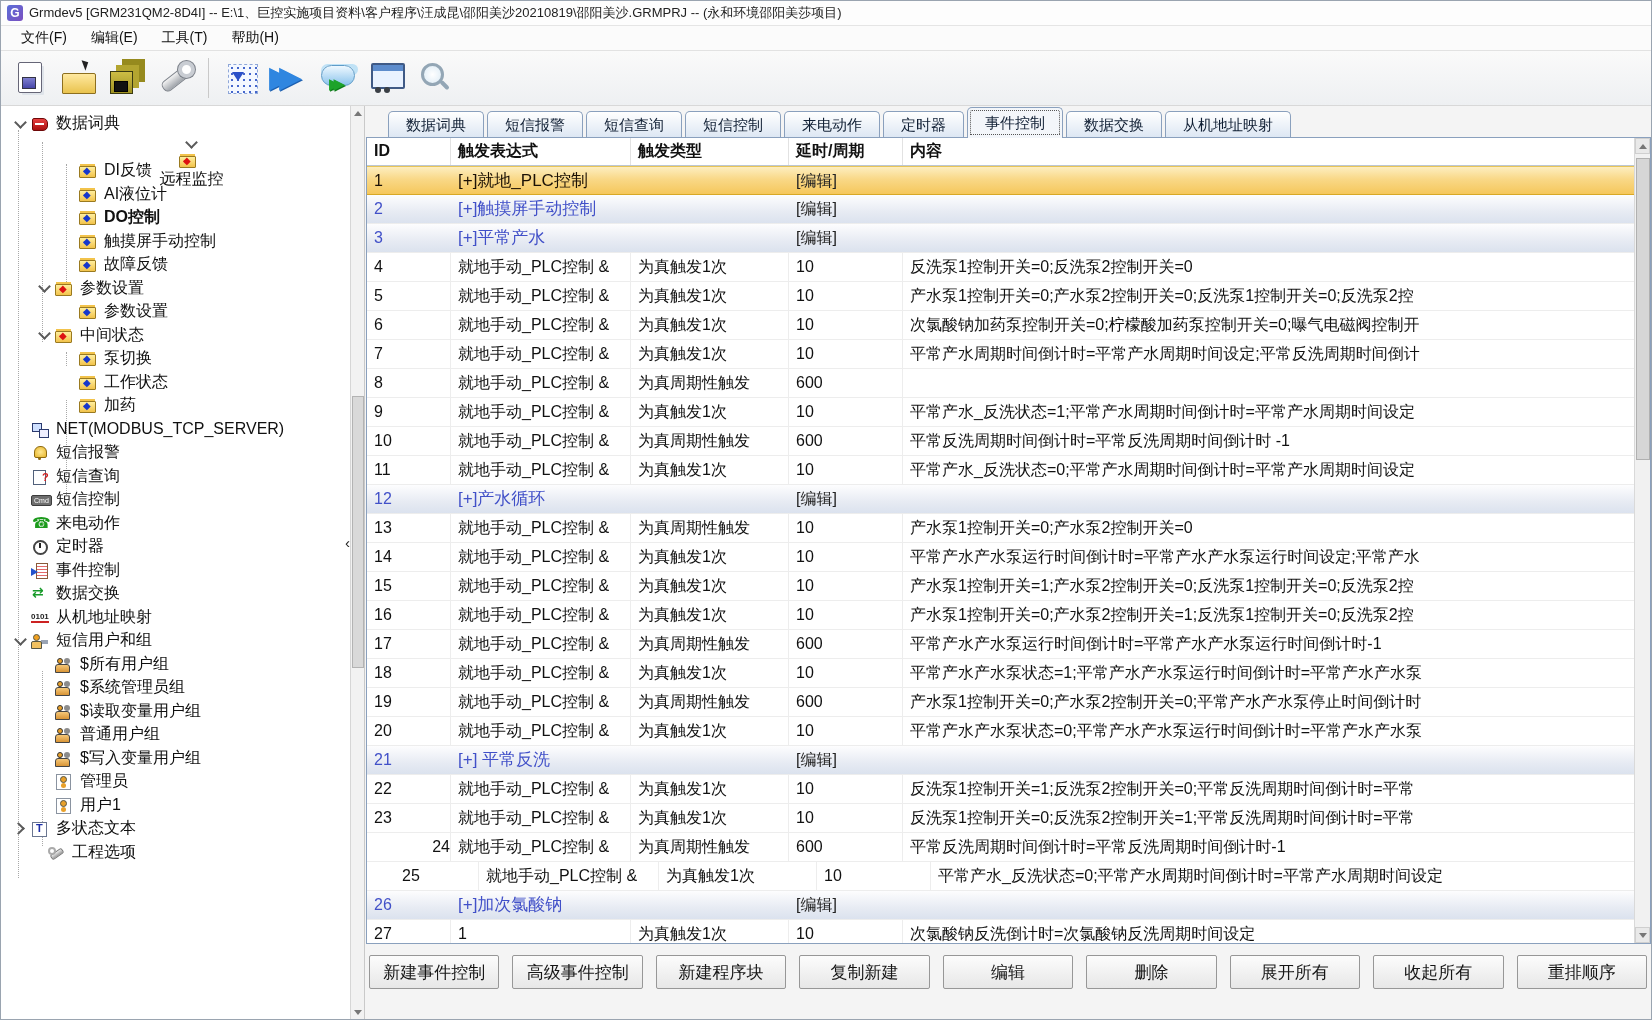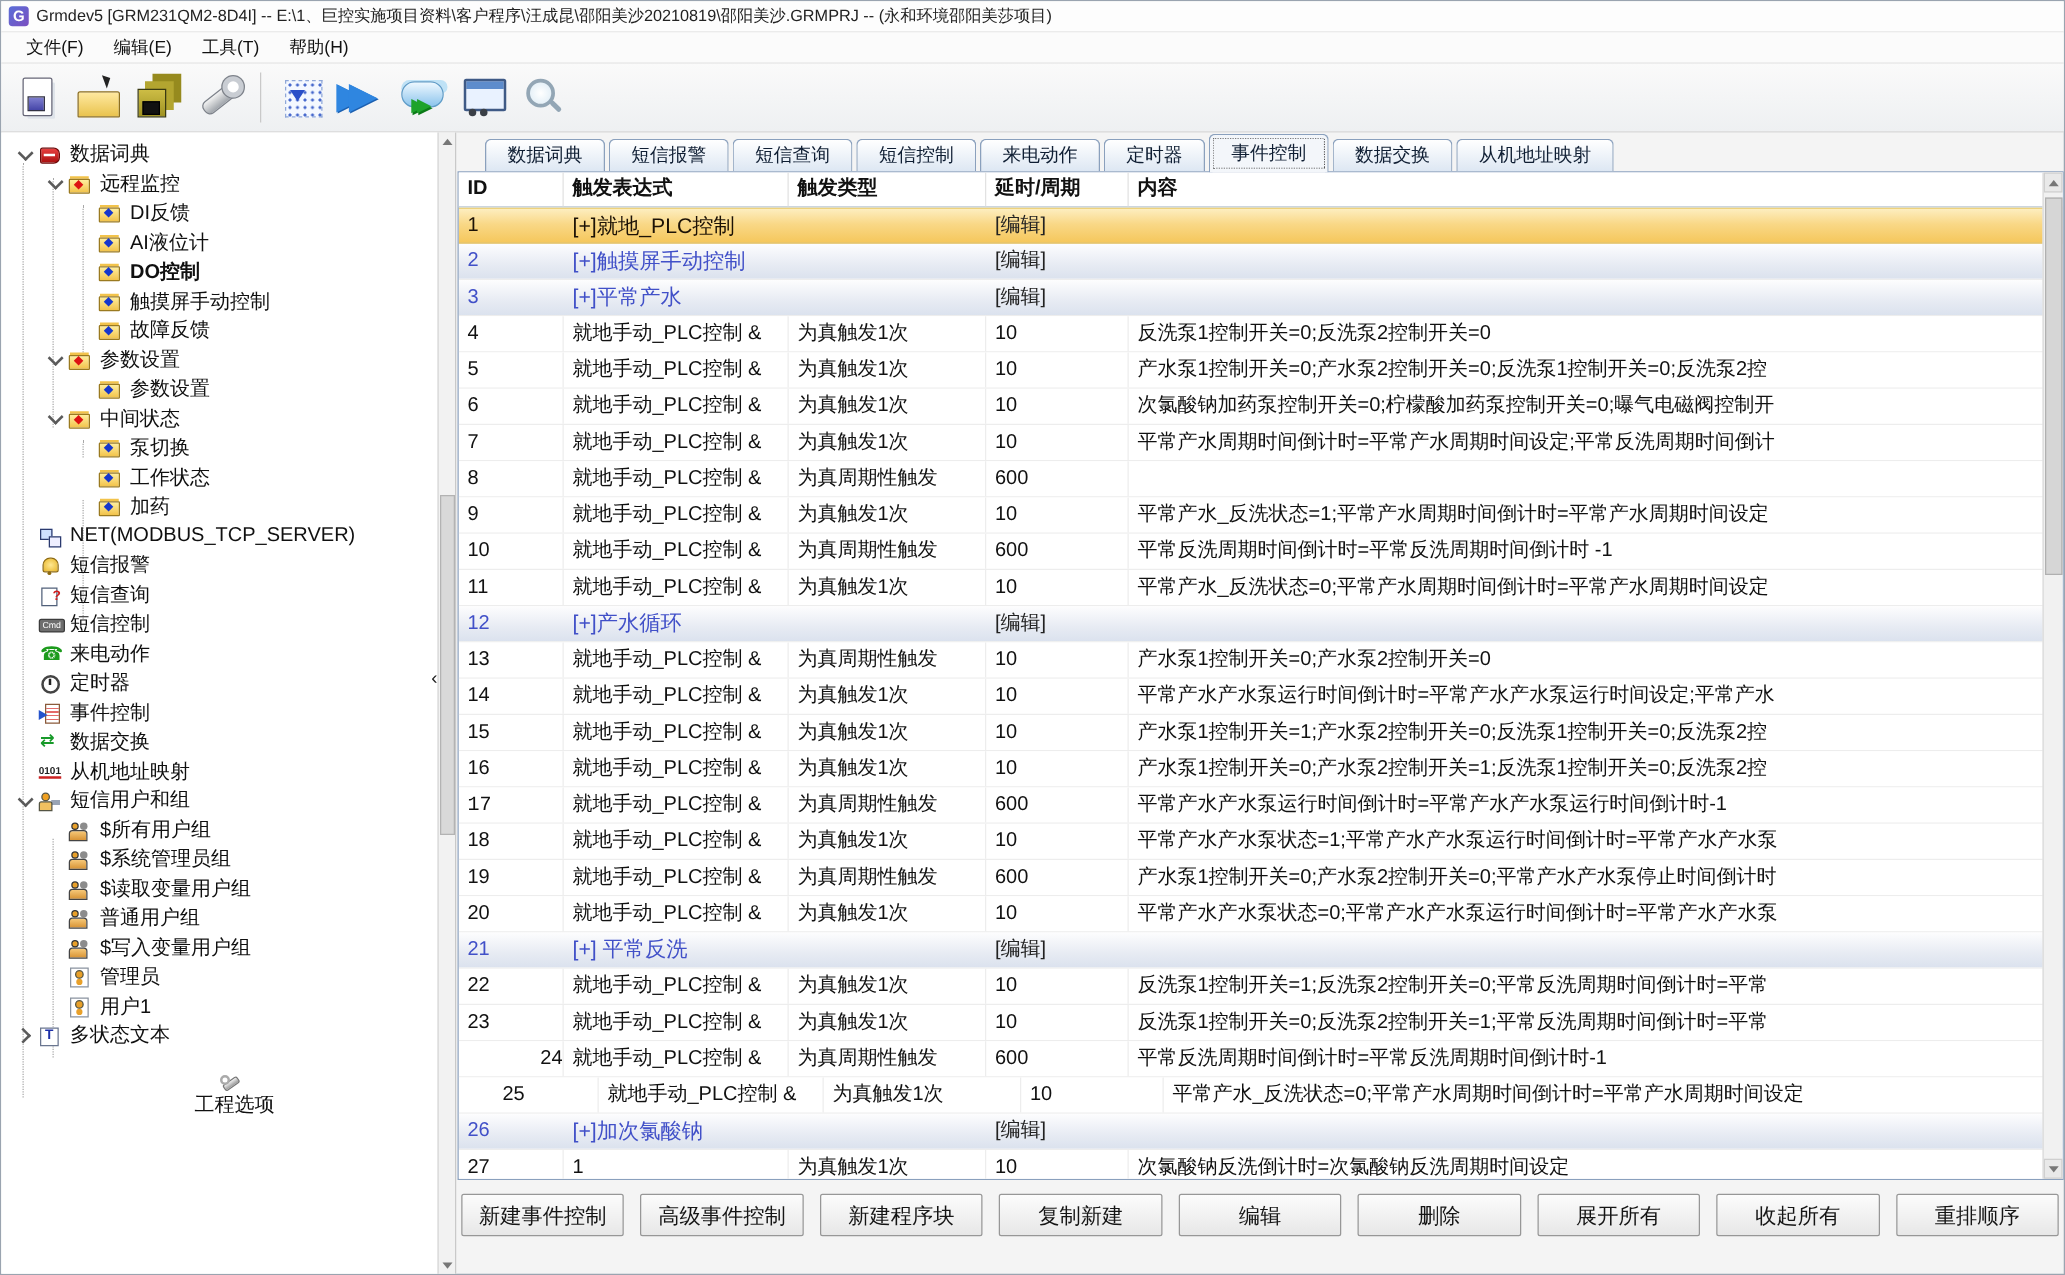--- a/index.html
+++ b/index.html
@@ -211,21 +211,21 @@
       <div class="guide" style="left:65px;top:58px;height:118px;"></div>
       <div class="guide" style="left:65px;top:246px;height:14px;"></div>
       <div class="guide" style="left:65px;top:294px;height:95px;"></div>
     <div class="tree-row" style="padding-left: 8px;">
           <span class="chevbox">
             <span class="chev down"></span>
           </span>
           <span class="tico i-book"></span>
           <span class="tree-label">数据词典</span>
         </div>
-        <div class="tree-row" style="padding-left: 32px;">
+        <div class="tree-row" style="padding-left: 32px; flex-direction: column;">
           <span class="chevbox">
             <span class="chev down"></span>
           </span>
           <span class="tico i-folder red"></span>
           <span class="tree-label">远程监控</span>
         </div>
         <div class="tree-row" style="padding-left: 56px;">
           <span class="chevbox"></span>
           <span class="tico i-folder blue"></span>
           <span class="tree-label">DI反馈</span>
@@ -371,21 +371,21 @@
           <span class="tico i-user"></span>
           <span class="tree-label">用户1</span>
         </div>
         <div class="tree-row" style="padding-left: 8px;">
           <span class="chevbox">
             <span class="chev right"></span>
           </span>
           <span class="tico i-text"></span>
           <span class="tree-label">多状态文本</span>
         </div>
-        <div class="tree-row" style="padding-left: 24px; flex-direction: column;">
+        <div class="tree-row" style="padding-left: 24px;">
           <span class="chevbox"></span>
           <span class="tico i-wrenchs"></span>
           <span class="tree-label">工程选项</span>
         </div>
       </div>
 
     <div class="side-scroll">
       <div class="sb-arrow" style="top:0;">
           <div class="arr-up"></div>
         </div>
@@ -523,21 +523,21 @@
               <div class="td c-content" style="flex: 1 1 0%; border-right: none;">产水泵1控制开关=1;产水泵2控制开关=0;反洗泵1控制开关=0;反洗泵2控</div>
             </div>
             <div class="trow normal">
               <div class="td c-id" style="width: 84px;">16</div>
               <div class="td c-expr" style="width: 180px;">就地手动_PLC控制 &amp;</div>
               <div class="td c-type" style="width: 158px;">为真触发1次</div>
               <div class="td c-delay" style="width: 114px;">10</div>
               <div class="td c-content" style="flex: 1 1 0%; border-right: none;">产水泵1控制开关=0;产水泵2控制开关=1;反洗泵1控制开关=0;反洗泵2控</div>
             </div>
             <div class="trow normal">
-              <div class="td c-id" style="width: 84px; font-family: Liberation Mono, monospace;">17</div>
+              <div class="td c-id" style="width: 84px;">17</div>
               <div class="td c-expr" style="width: 180px;">就地手动_PLC控制 &amp;</div>
               <div class="td c-type" style="width: 158px;">为真周期性触发</div>
               <div class="td c-delay" style="width: 114px;">600</div>
               <div class="td c-content" style="flex: 1 1 0%; border-right: none;">平常产水产水泵运行时间倒计时=平常产水产水泵运行时间倒计时-1</div>
             </div>
             <div class="trow normal">
               <div class="td c-id" style="width: 84px;">18</div>
               <div class="td c-expr" style="width: 180px;">就地手动_PLC控制 &amp;</div>
               <div class="td c-type" style="width: 158px;">为真触发1次</div>
               <div class="td c-delay" style="width: 114px;">10</div>

